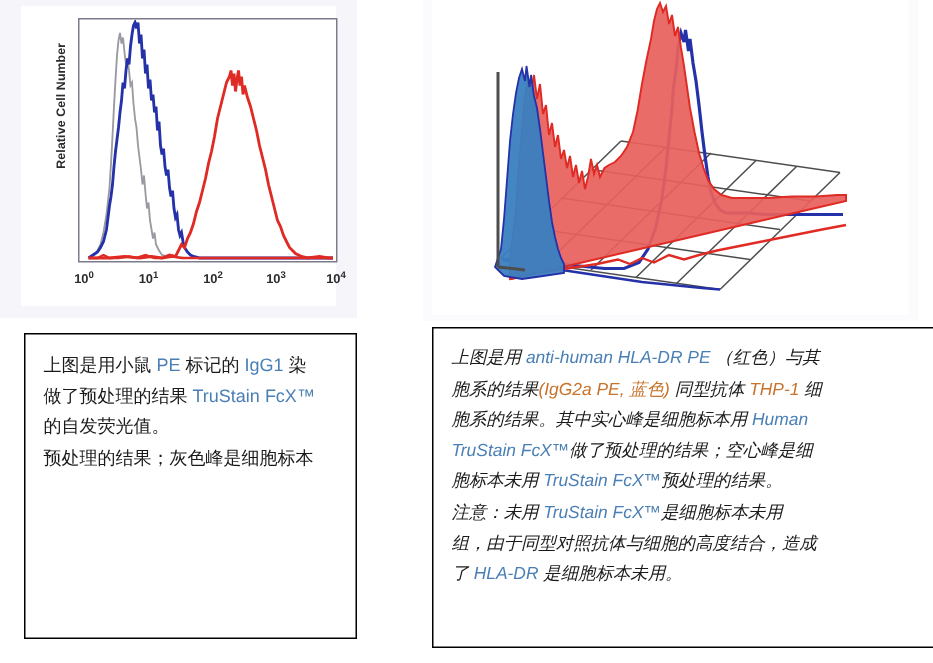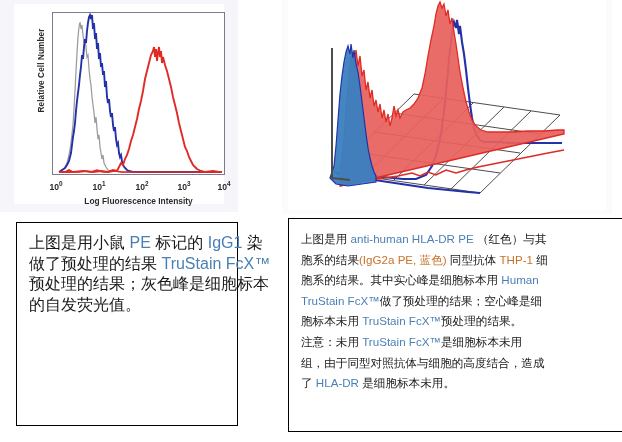--- a/index.html
+++ b/index.html
@@ -13,21 +13,21 @@
     font-family: "Liberation Sans", "DejaVu Sans", sans-serif;
     position: relative;
     overflow: hidden;
   }
 
   
   .panel {
     position: absolute;
   }
   #left-panel  { left: 0px;   top: 0px; width: 250px; height: 442px; }
-  #right-panel { left: 282px; top: 0px; width: 340px; height: 378px; }
+  #right-panel { left: 282px; top: 0px; width: 340px; height: 378px; font-style: italic; }
 
   
   .figure-frame {
     position: absolute;
     background: #f7f6fa;
   }
   #left-figure {
     left: 0px; top: 0px;
     width: 238px; height: 212px;
     background: #f6f5f9;
@@ -104,21 +104,21 @@
   .caption-box {
     position: absolute;
     border: 1px solid #000000;
     background: #ffffff;
     box-sizing: border-box;
     padding: 10px 12px 8px 12px;
   }
   #left-caption  { left: 16px; top: 222px; width: 222px; height: 204px; }
 
   .caption-line {
-    font-size: 16px;
+    font-size: 12px;
     line-height: 20.5px;
     color: #1a1a1a;
     white-space: nowrap;
     font-family: "Liberation Sans", "DejaVu Sans", sans-serif;
   }
   .cap-en { color: #4a7fb5; }
   .cap-or { color: #c8732a; }
 
   #right-caption-box {
     left: 6px; top: 218px;
@@ -150,30 +150,29 @@
       </div>
 
       <div class="xticks">
         <span class="xtick" style="left:4px;">10<sup>0</sup></span>
         <span class="xtick" style="left:47px;">10<sup>1</sup></span>
         <span class="xtick" style="left:90px;">10<sup>2</sup></span>
         <span class="xtick" style="left:132px;">10<sup>3</sup></span>
         <span class="xtick" style="left:172px;">10<sup>4</sup></span>
       </div>
 
-      <div class="xlabel">Log Fluorescence Intensity</div>
     </div>
   </div>
 
   <div class="caption-box" id="left-caption">
     <div id="left-caption-text">
         <div class="caption-line"><span>上图是用小鼠 </span><span class="cap-en">PE </span><span>标记的 </span><span class="cap-en">IgG1 </span><span>染</span></div>
         <div class="caption-line"><span>做了预处理的结果 </span><span class="cap-en">TruStain FcX™</span></div>
+        <div class="caption-line"><span>的自发荧光值。</span></div>
         <div class="caption-line"><span>预处理的结果；灰色峰是细胞标本</span></div>
-        <div class="caption-line"><span>的自发荧光值。</span></div>
       </div>
   </div>
 </div>
 
 <div class="panel" id="right-panel">
 
   <div class="figure-frame" id="right-figure">
     <div class="plot-white">
       <svg width="318" height="210" viewBox="0 0 318 210" style="display:block">
 

